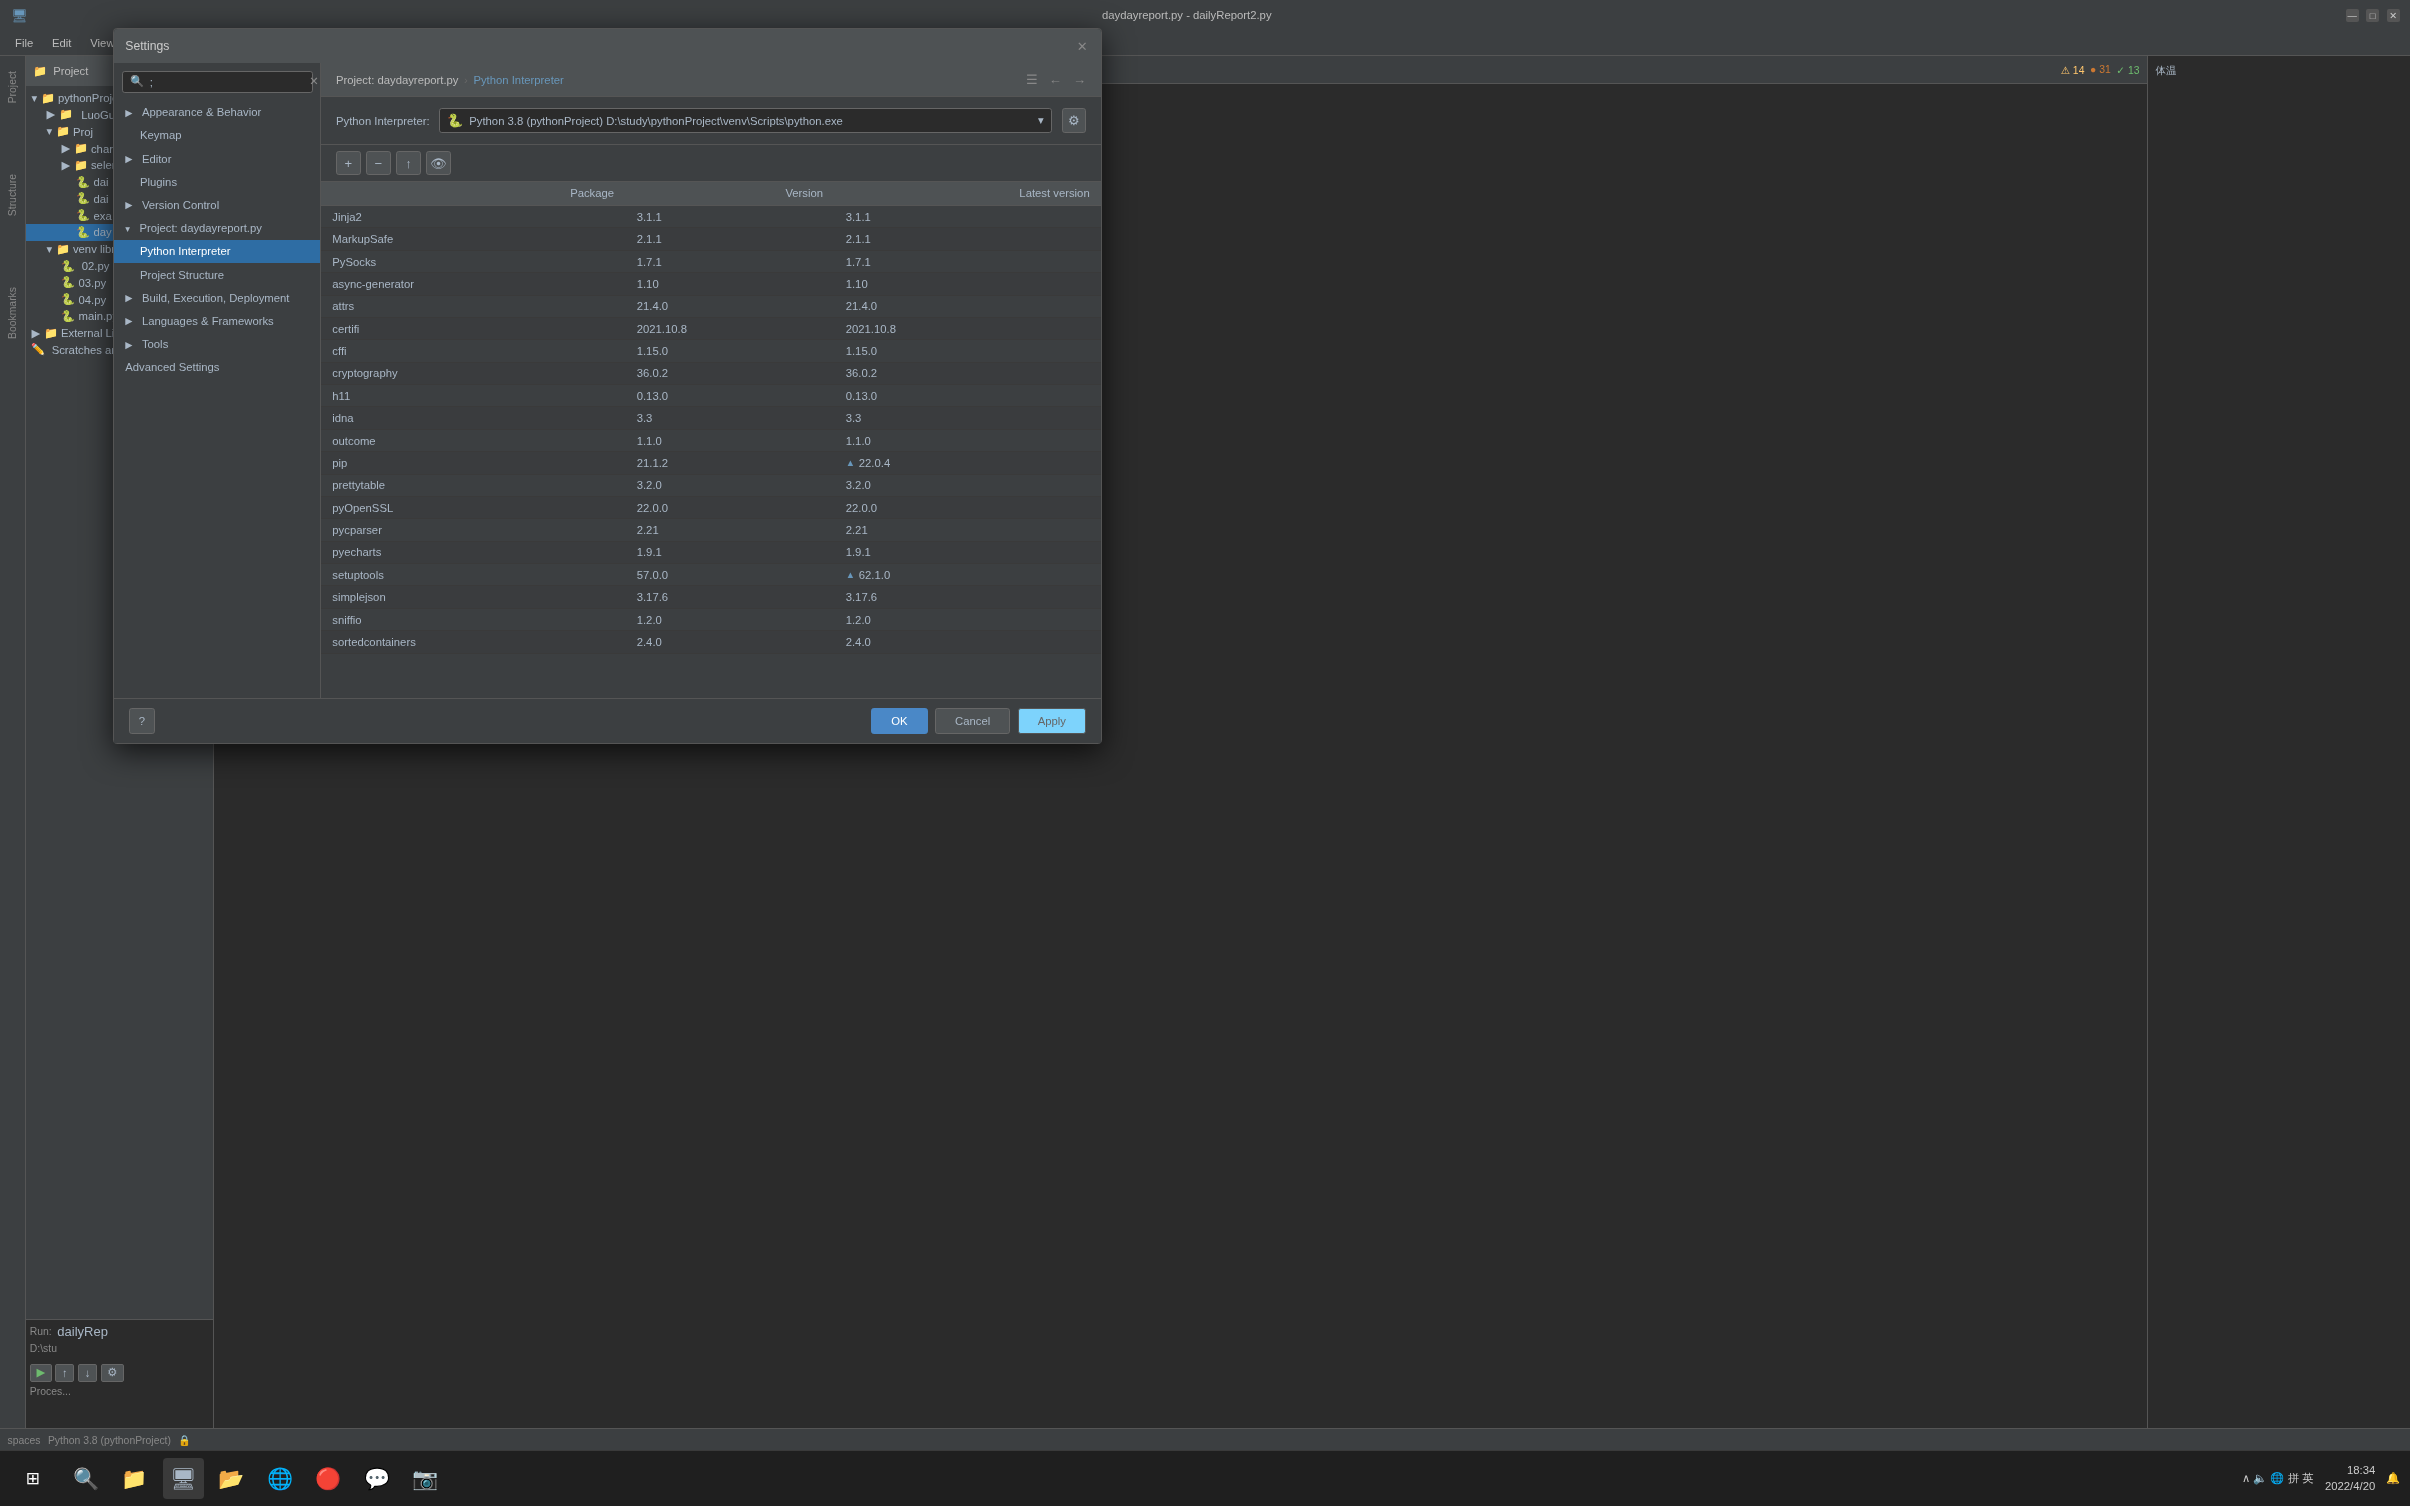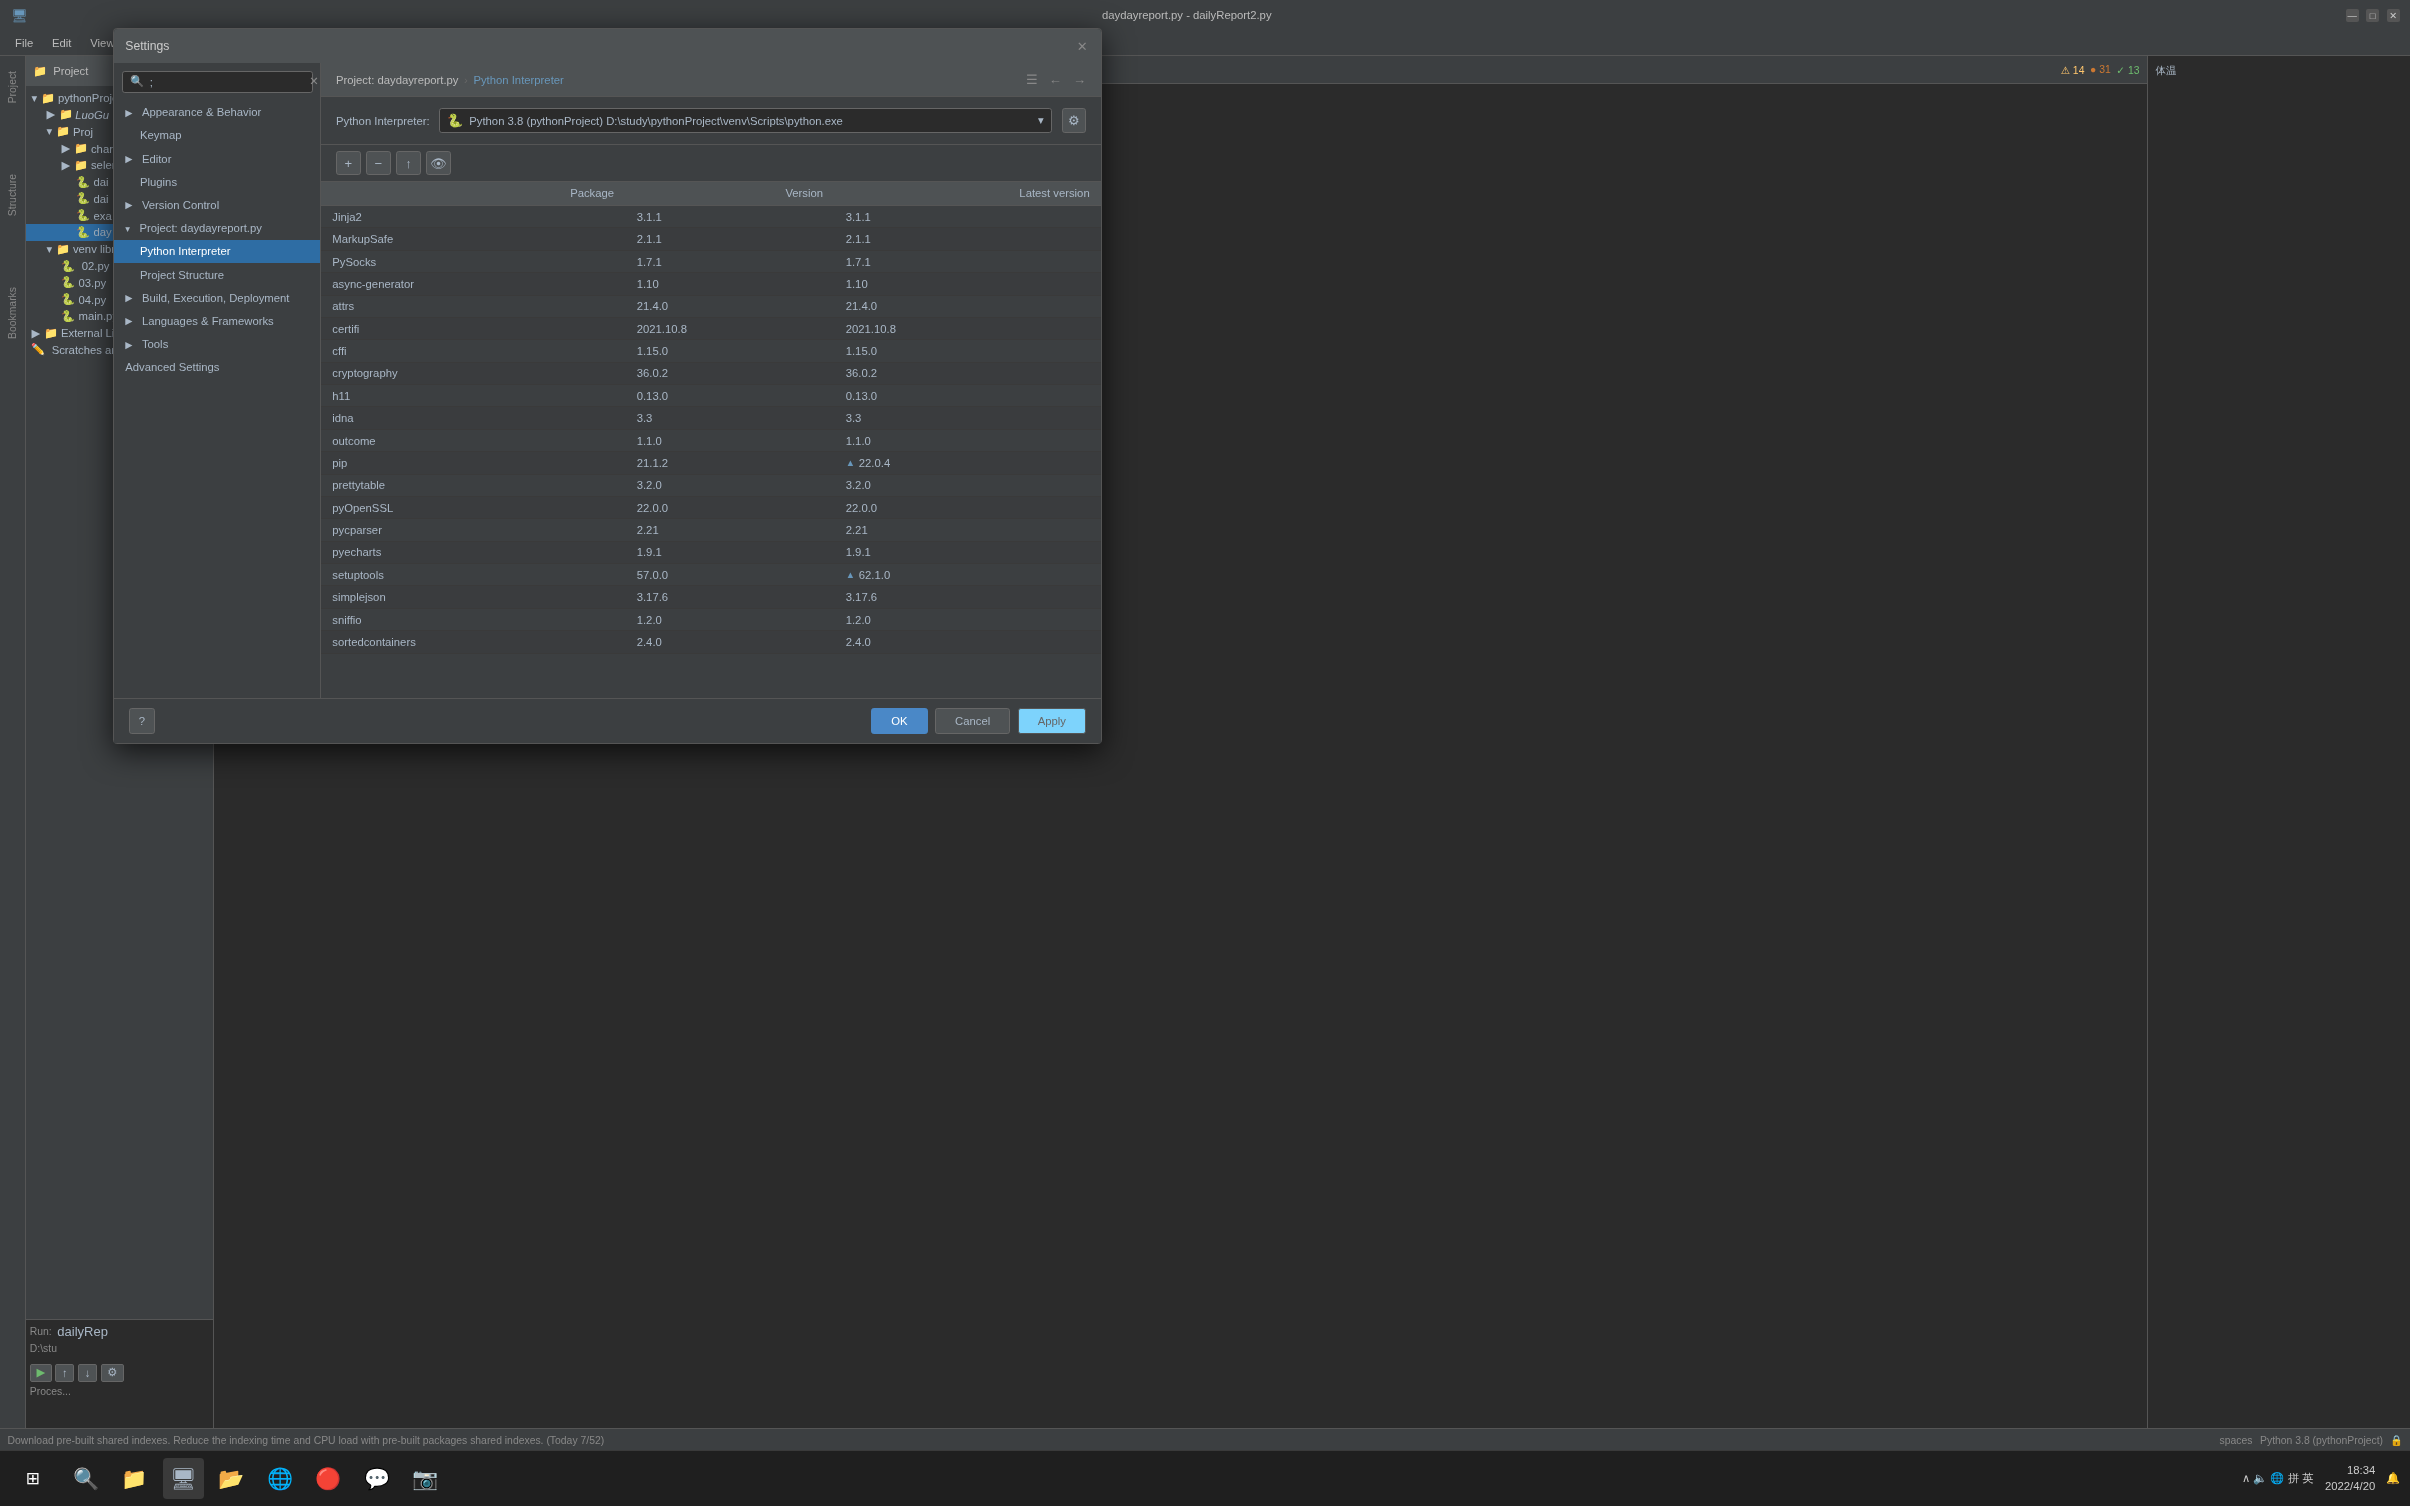--- a/index.html
+++ b/index.html
@@ -502,21 +502,21 @@
         <div class="tree-item">
           <span class="indent" style="width:0px;"></span>
           <span class="icon">▾</span>
           <span>📁</span>
           <span style="margin-left:2.8px;">pythonProject</span>
         </div>
         <div class="tree-item">
           <span class="indent" style="width:15px;"></span>
           <span class="icon">▶</span>
           <span>📁</span>
-          <span style="margin-left:2px;font-style:italic;">LuoGu</span>
+          <span style="margin-left:8px;">LuoGu</span>
         </div>
         <div class="tree-item">
           <span class="indent" style="width:15px;"></span>
           <span class="icon">▾</span>
           <span>📁</span>
           <span style="margin-left:2.8px;">Proj</span>
         </div>
         <div class="tree-item">
           <span class="indent" style="width:30px;"></span>
           <span class="icon">▶</span>
@@ -628,21 +628,20 @@
     </div>
 
     <div class="right-panel">
       <div style="font-size:10.4px;color:#888;padding:3.8px;">
         <div style="color:#a9b7c6;font-size:10.4px;margin-bottom:3.8px;">体温</div>
       </div>
     </div>
   </div>
 
   <div class="status-bar" style="bottom: 0;">
-    <span style="flex:1;">Download pre-built shared indexes. Reduce the indexing time and CPU load with pre-built packages shared indexes. (Today 7/52)</span>
     <span>spaces</span>
     <span>Python 3.8 (pythonProject)</span>
     <span>🔒</span>
   </div>
 </div>
 
 <div class="dialog-overlay">
 
   <div class="dialog-titlebar">
     <span class="dialog-title">Settings</span>

